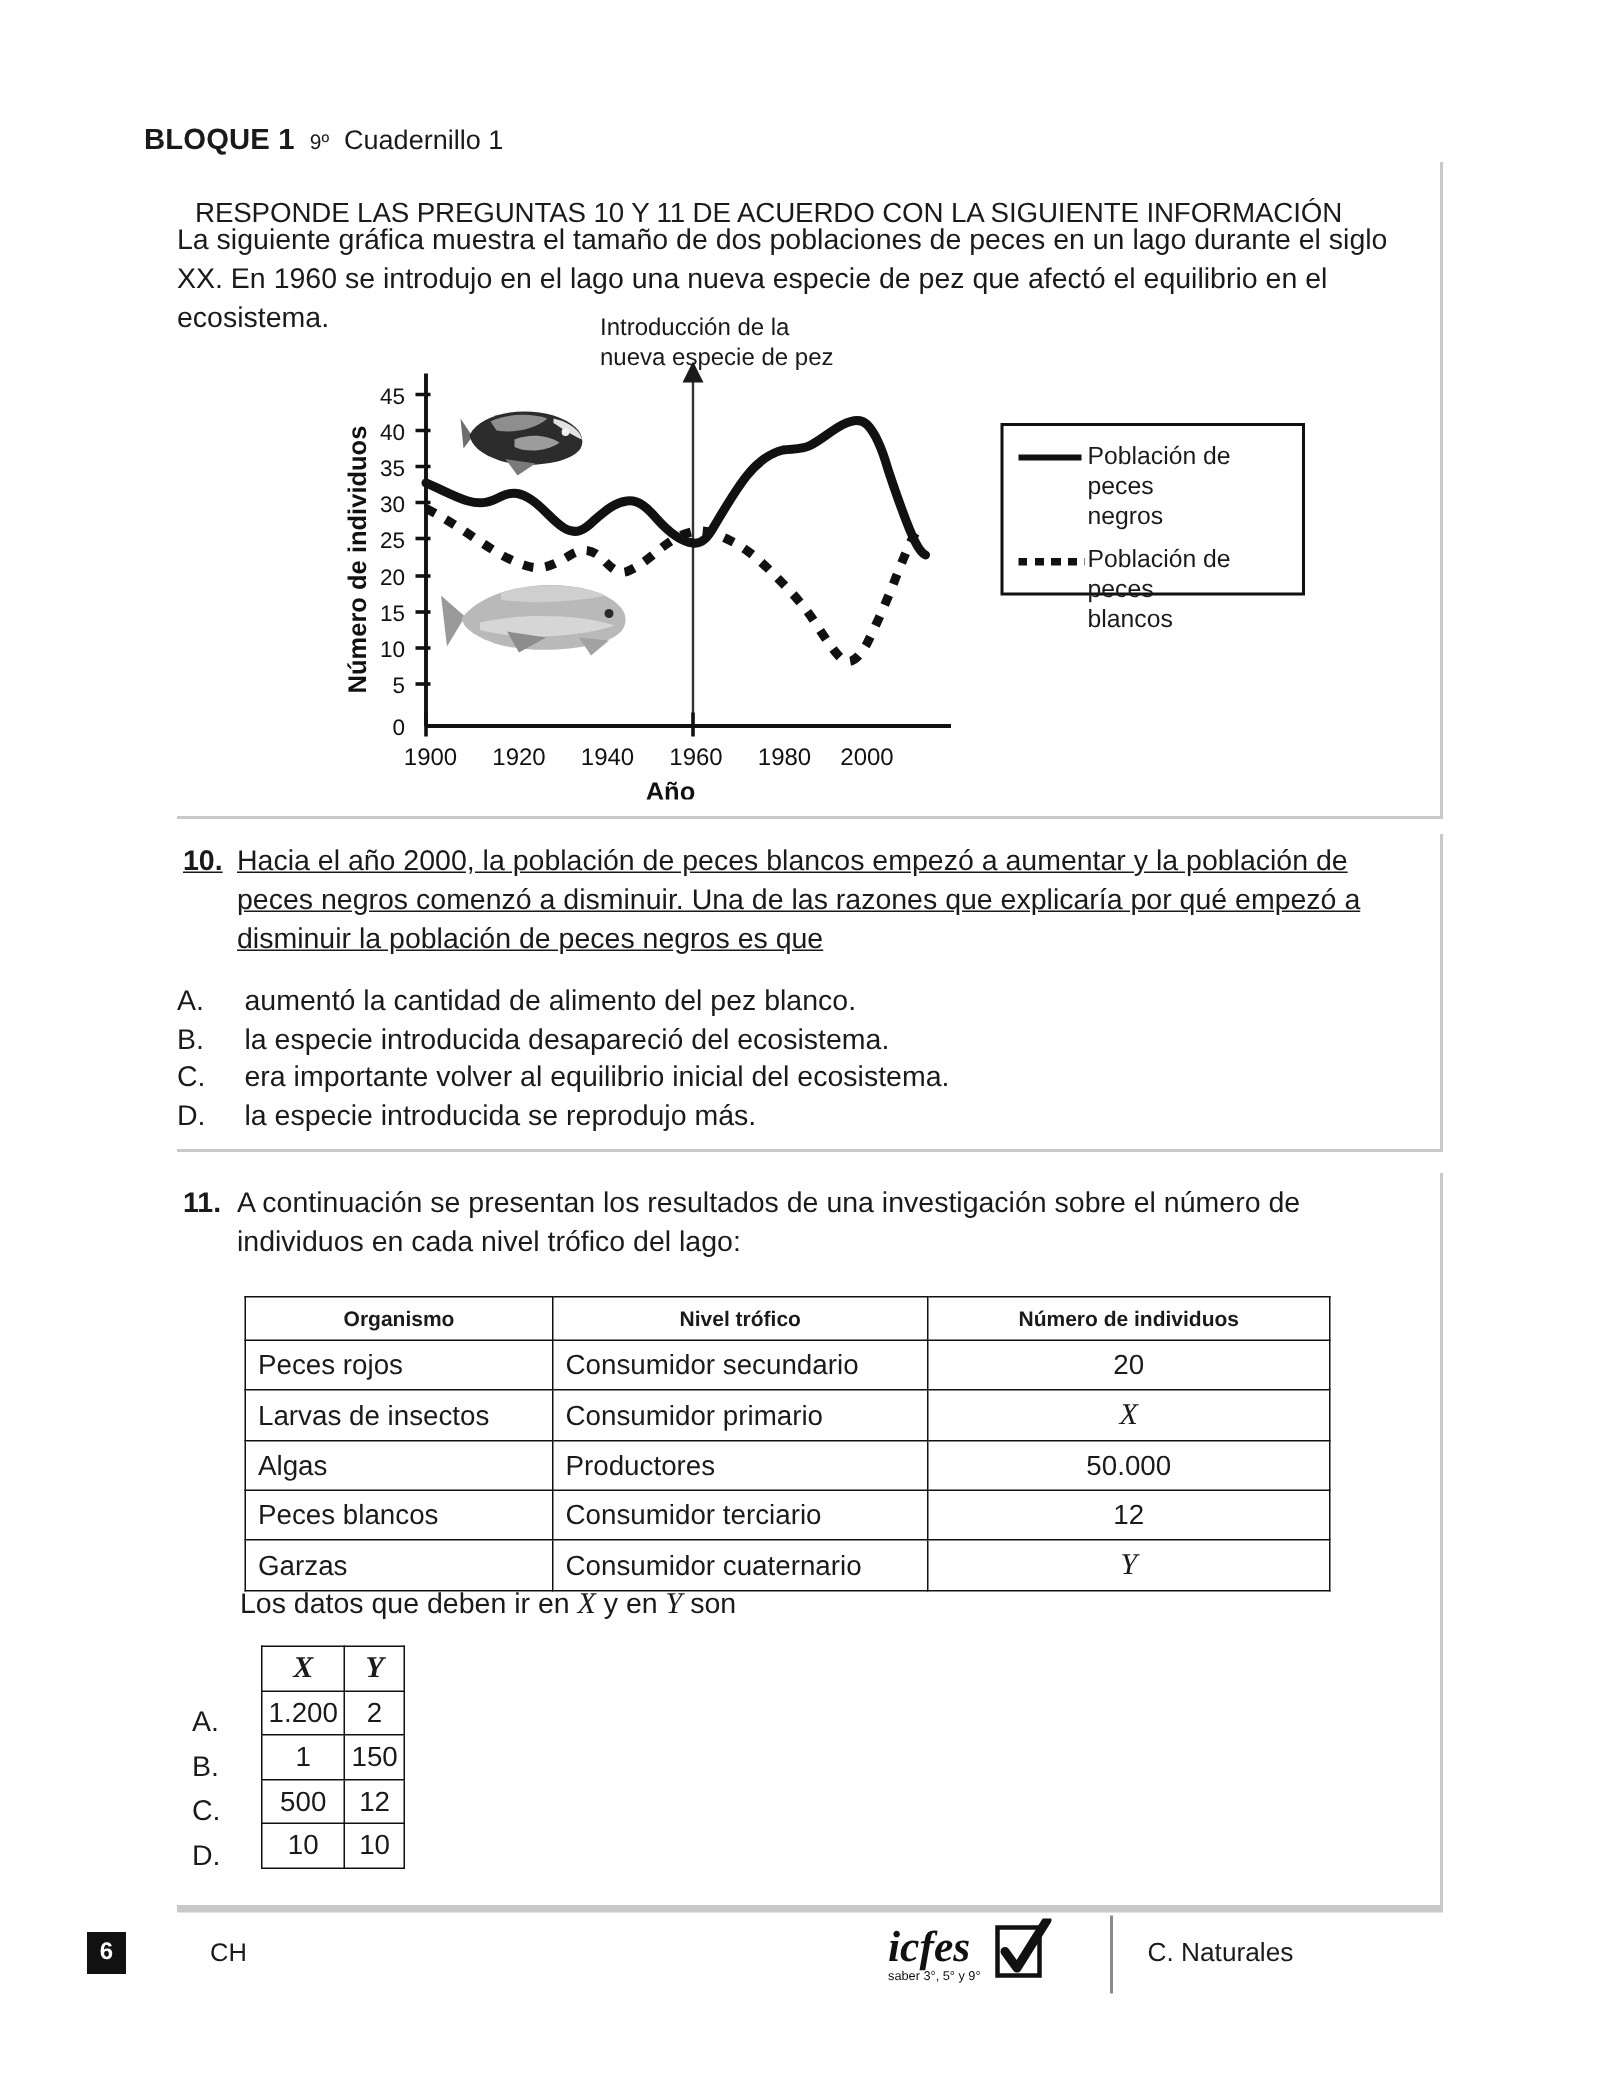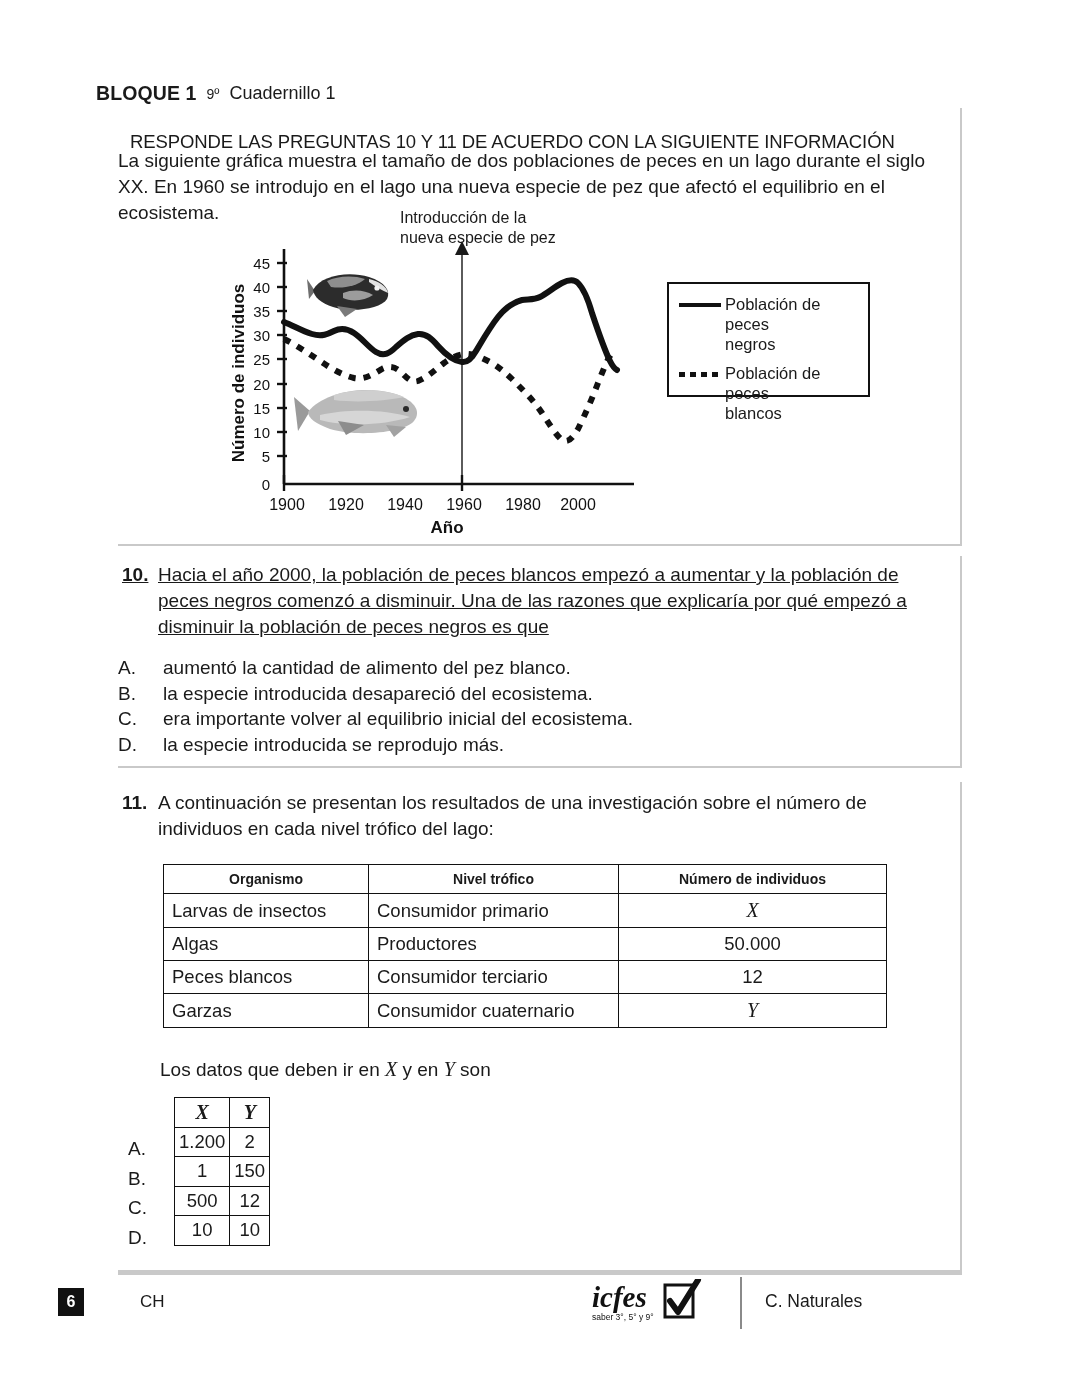--- a/index.html
+++ b/index.html
@@ -346,20 +346,25 @@
 
   <table class="data-table">
     <thead>
       <tr>
         <th>Organismo</th>
         <th>Nivel trófico</th>
         <th>Número de individuos</th>
       </tr>
     </thead>
     <tbody>
+      <tr>
+        <td class="col-org">Peces rojos</td>
+        <td class="col-lvl">Consumidor secundario</td>
+        <td class="col-num">20</td>
+      </tr>
       <tr>
         <td class="col-org">Larvas de insectos</td>
         <td class="col-lvl">Consumidor primario</td>
         <td class="col-num var">X</td>
       </tr>
       <tr>
         <td class="col-org">Algas</td>
         <td class="col-lvl">Productores</td>
         <td class="col-num">50.000</td>
       </tr>

